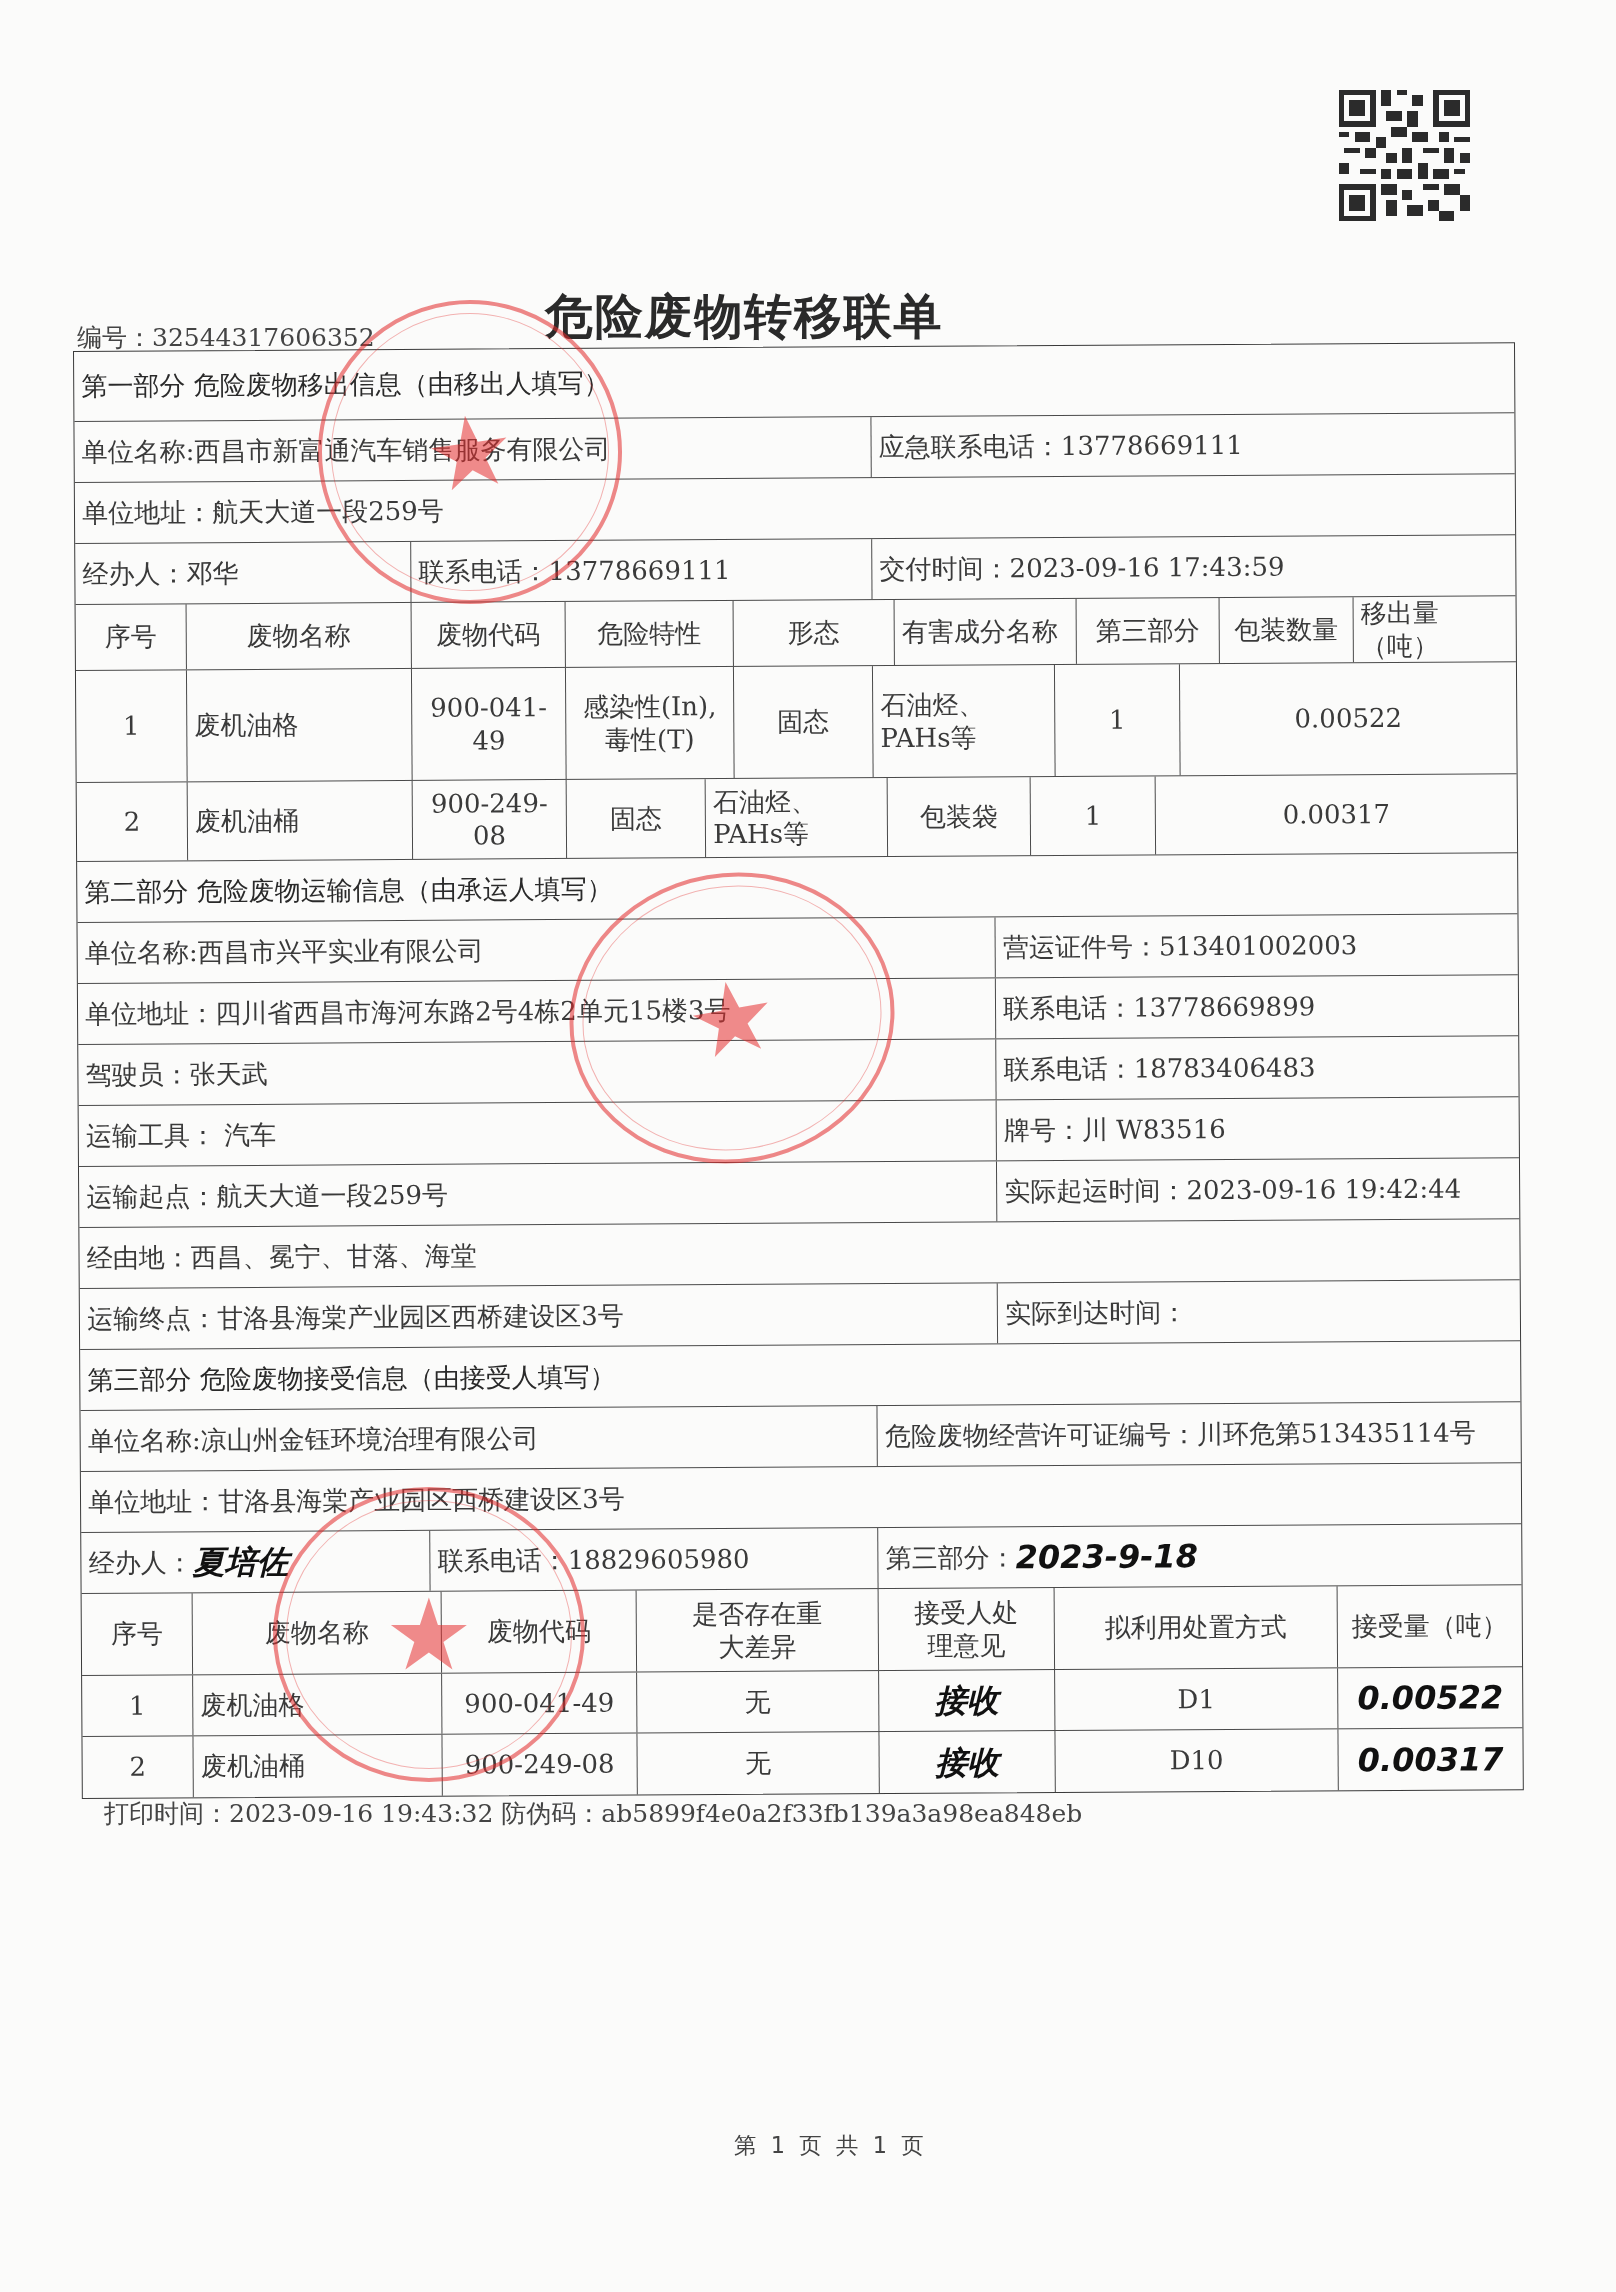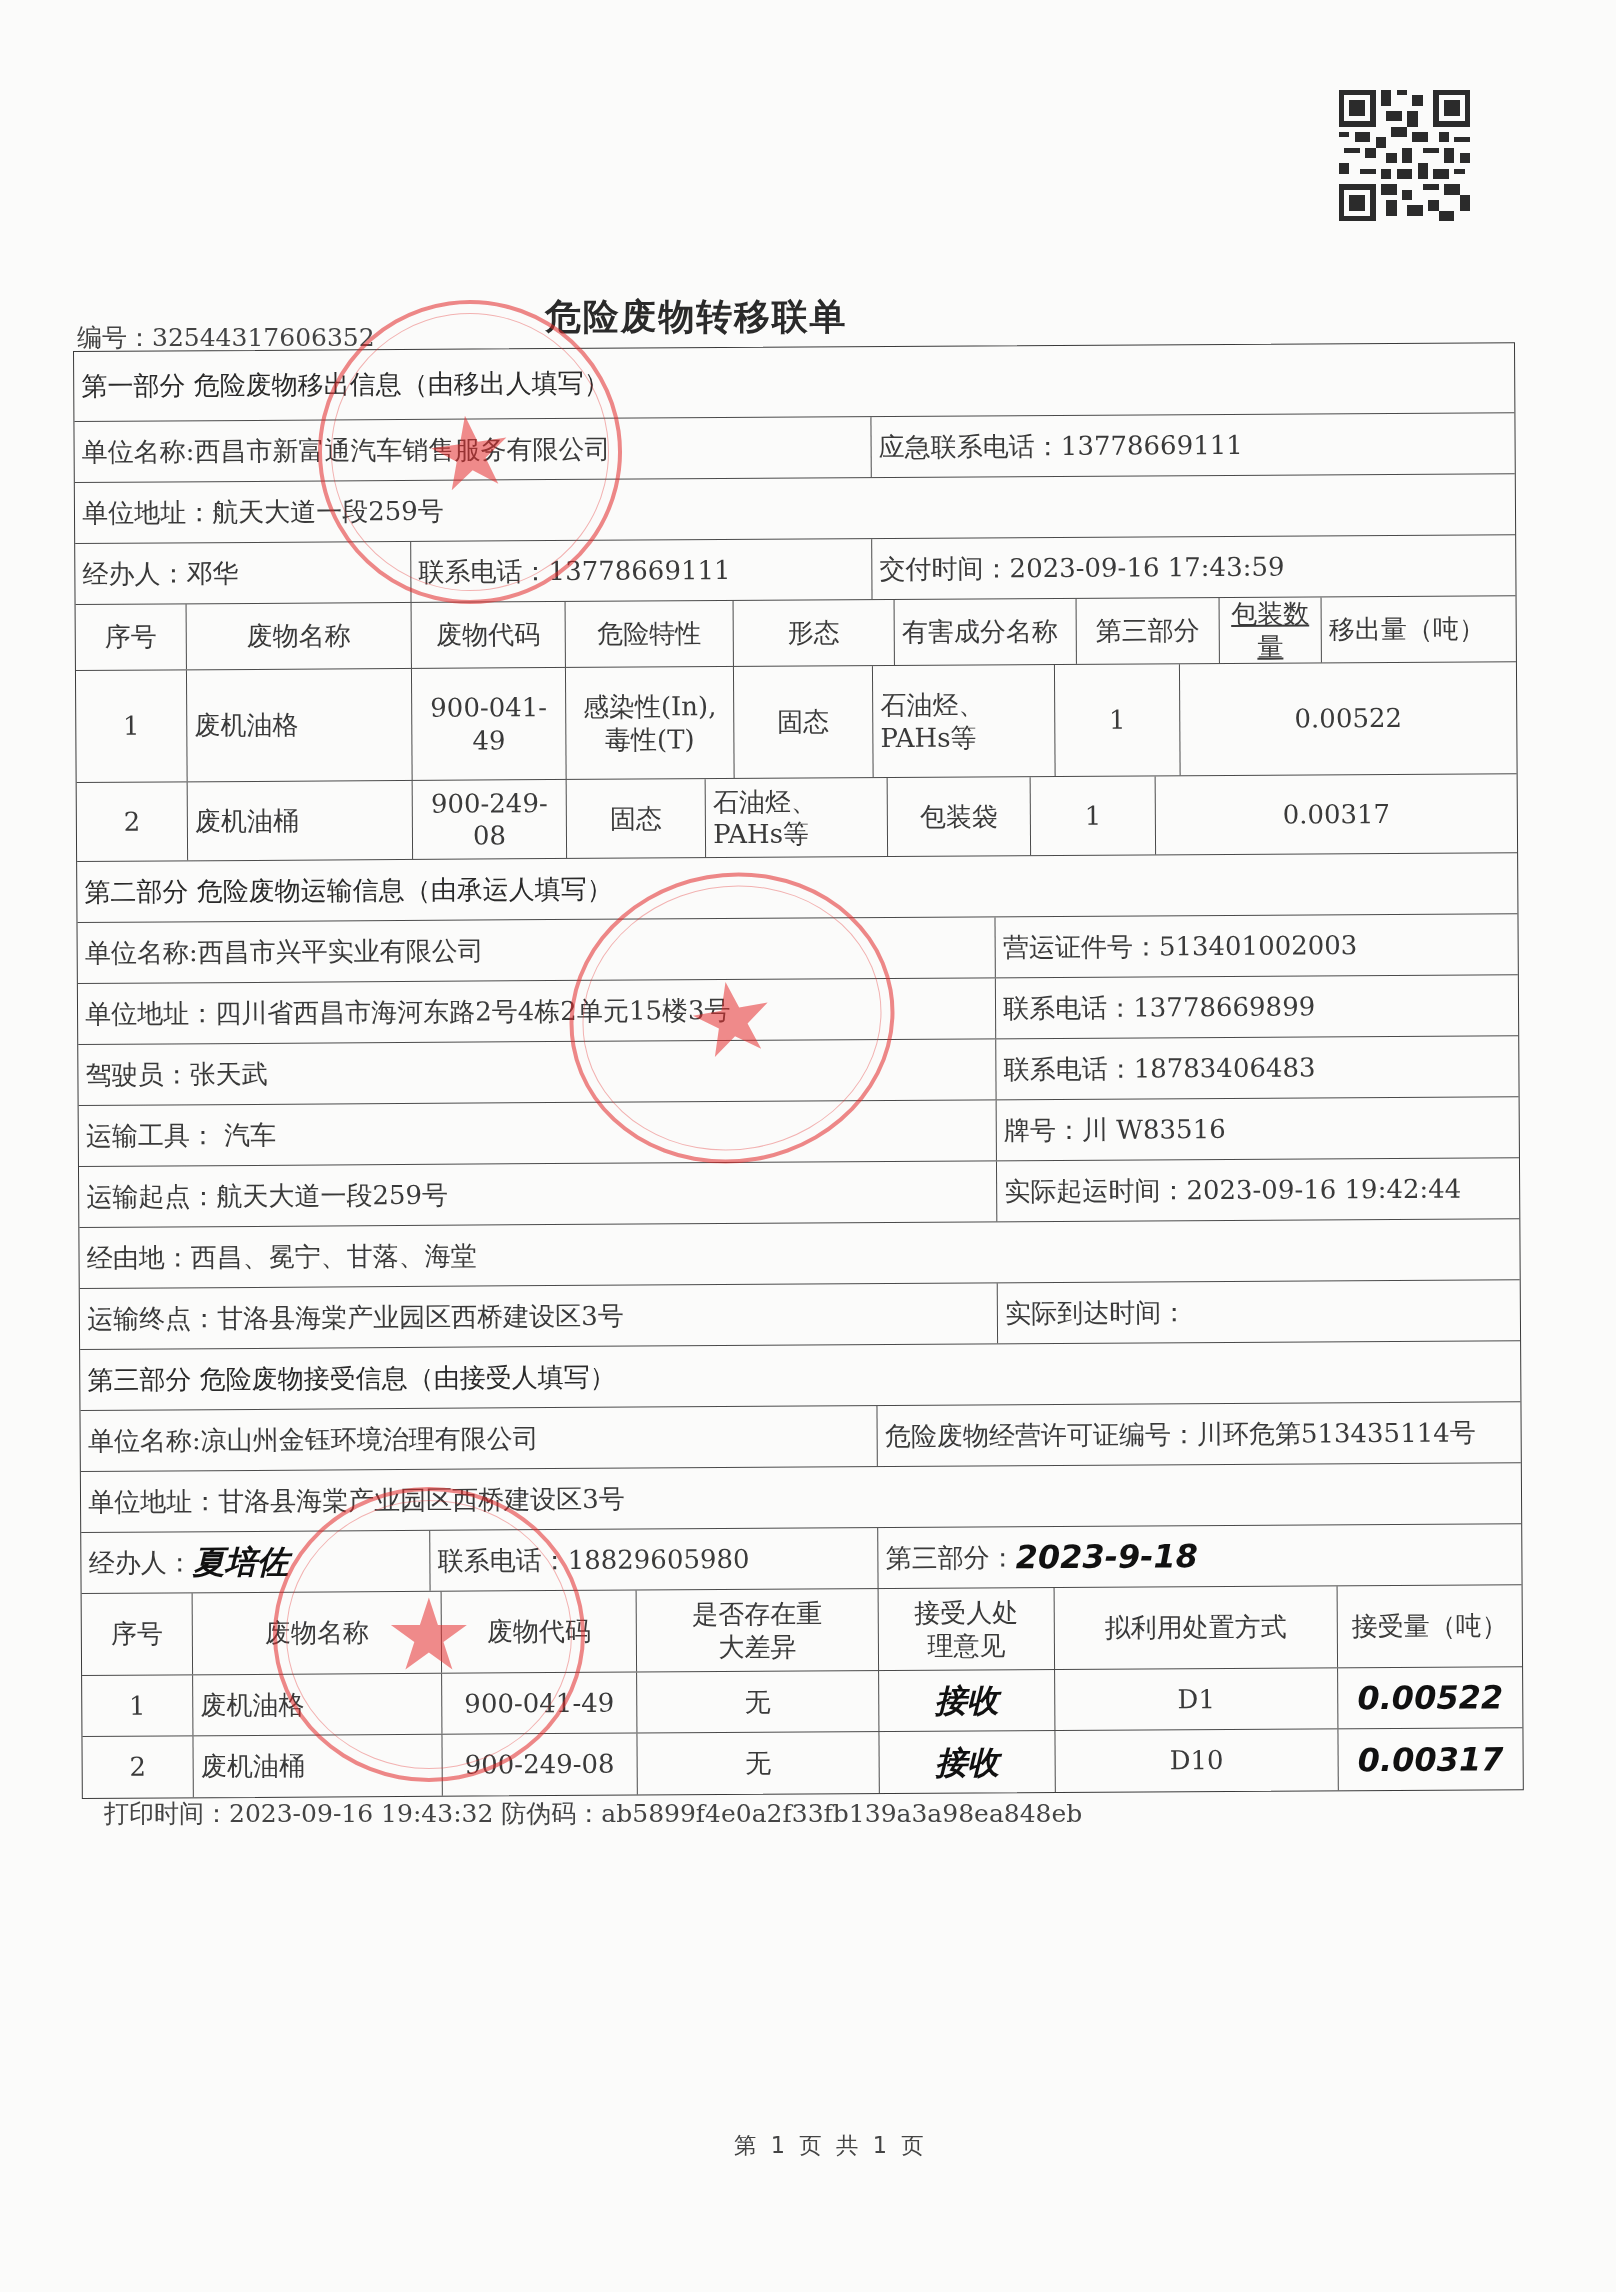--- a/index.html
+++ b/index.html
@@ -3,21 +3,21 @@
 <meta charset="utf-8">
 <style>
   html, body { margin:0; padding:0; }
   body {
     width:1617px; height:2293px; background:#fbfbfa; position:relative; overflow:hidden;
     font-family:"DejaVu Serif","Liberation Serif",serif; color:#333;
   }
   .abs { position:absolute; }
   .qr { left:1339px; top:90px; width:131px; height:131px; }
   .serial { left:77px; top:321px; font-size:25px; color:#444; }
-  .title { left:545px; top:293px; font-size:36px; font-weight:bold; color:#2a2a2a; font-family:"DejaVu Sans","Liberation Sans",sans-serif; letter-spacing:1.8px; }
+  .title { left:545px; top:285px; font-size:48px; font-weight:bold; color:#2a2a2a; font-family:"DejaVu Sans","Liberation Sans",sans-serif; letter-spacing:1.8px; }
 
   .sheet { left:73px; top:351px; width:1442px; border:1.8px solid #3a3a3a; box-sizing:border-box; transform:rotate(-0.35deg); transform-origin:0 0; }
   .row { display:flex; border-bottom:1.3px solid #4a4a4a; min-height:61px; box-sizing:border-box; }
   .row:last-child { border-bottom:none; }
   .cell { border-right:1.3px solid #4a4a4a; box-sizing:border-box; display:flex; align-items:center; padding:0 7.2px; font-size:26px; line-height:1.25; color:#3a3a3a; }
   .cell:last-child { border-right:none; }
   .cell.c { justify-content:center; text-align:center; }
   .sec { font-family:"DejaVu Sans","Liberation Sans",sans-serif; font-size:26px; color:#2a2a2a; }
   .hw { font-family:"DejaVu Sans","Liberation Sans",sans-serif; font-style:italic; font-weight:bold; color:#111; font-size:32px; }
 
@@ -104,21 +104,21 @@
     <div class="cell" style="flex:1;">交付时间：2023-09-16 17:43:59</div>
   </div>
   <div class="row" style="min-height:63px;">
     <div class="cell c" style="width:111px;">序号</div>
     <div class="cell c" style="width:225px;">废物名称</div>
     <div class="cell c" style="width:154px;">废物代码</div>
     <div class="cell c" style="width:168px;">危险特性</div>
     <div class="cell c" style="width:161px;">形态</div>
     <div class="cell" style="width:182px;">有害成分名称</div>
     <div class="cell c" style="width:143px;">第三部分</div>
-    <div class="cell c" style="width:102px;text-decoration:underline;">包装数量</div>
+    <div class="cell c" style="width:134px;">包装数量</div>
     <div class="cell" style="flex:1;">移出量（吨）</div>
   </div>
   <div class="row" style="min-height:112px;">
     <div class="cell c" style="width:111px;">1</div>
     <div class="cell" style="width:225px;">废机油格</div>
     <div class="cell c" style="width:154px;">900-041-49</div>
     <div class="cell c" style="width:168px;">感染性(In),毒性(T)</div>
     <div class="cell c" style="width:139px;">固态</div>
     <div class="cell" style="width:182px;">石油烃、PAHs等</div>
     <div class="cell c" style="width:125px;">1</div>

